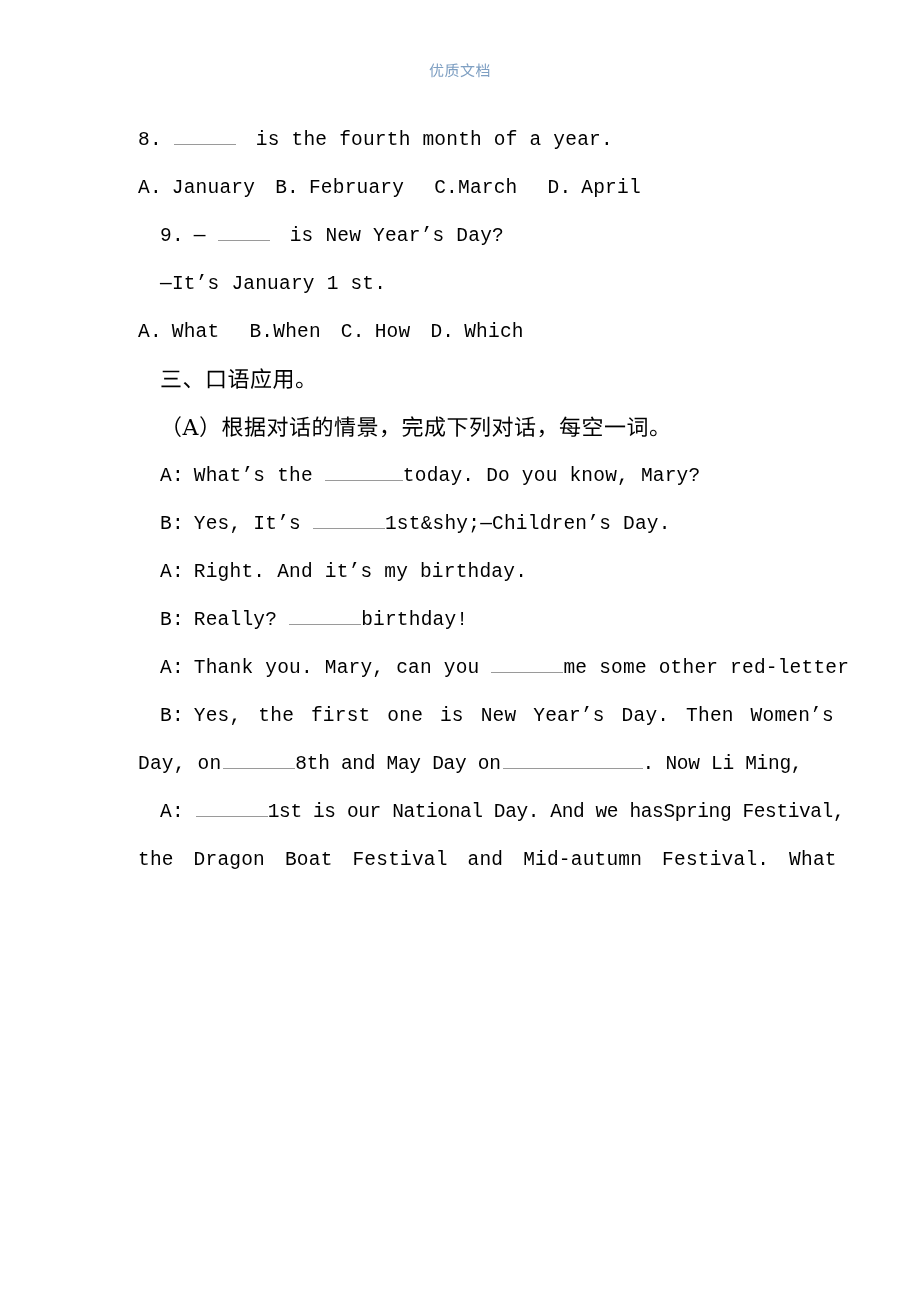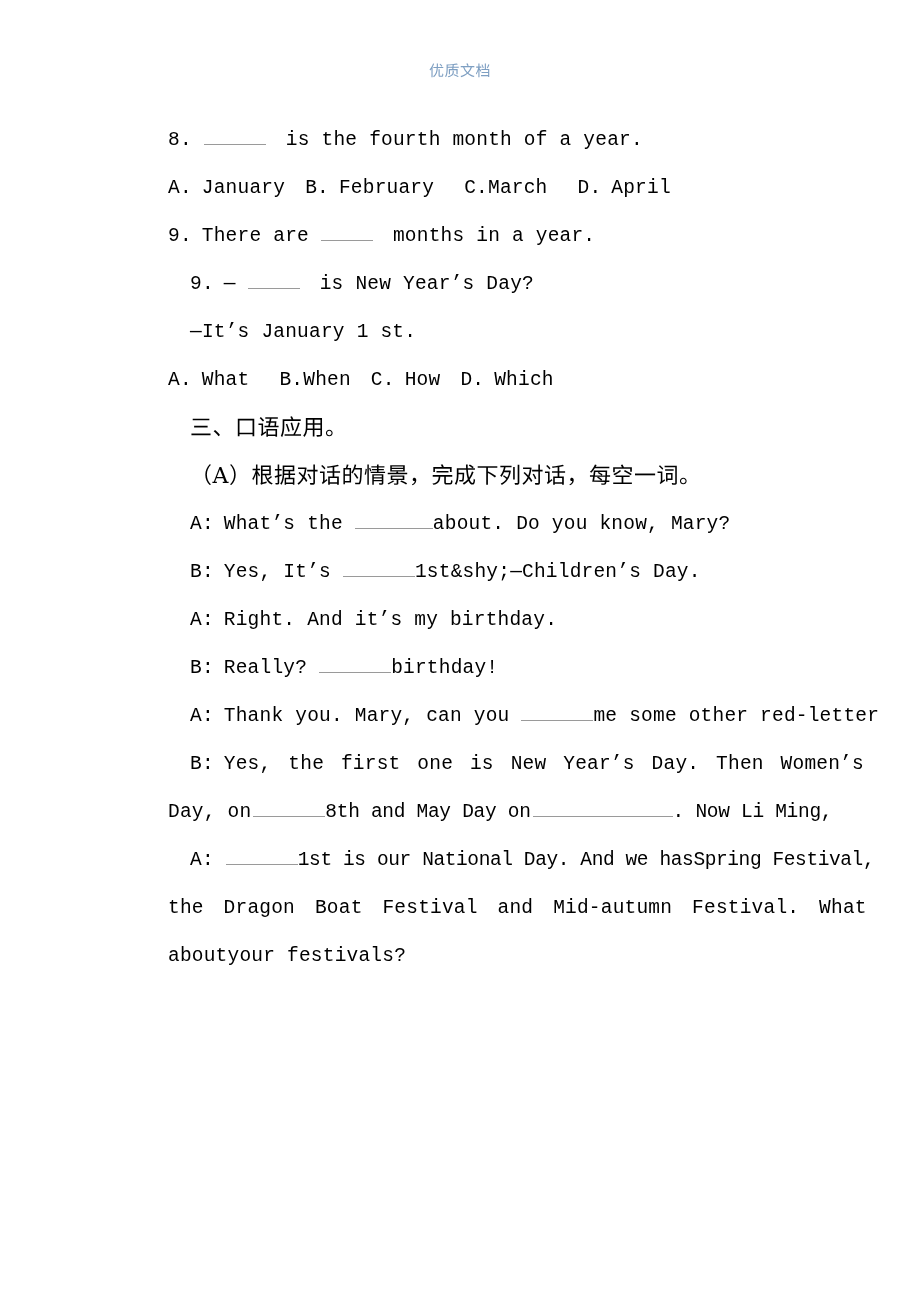--- a/index.html
+++ b/index.html
@@ -43,21 +43,20 @@
     width: 644px;
   }
 
   .line {
     font-size: 19.5px;
     line-height: 48px;
     height: 48px;
     white-space: nowrap;
     letter-spacing: 0.2px;
     font-family: "Liberation Mono", "DejaVu Sans Mono", monospace;
-    margin-left: 30px;
   }
   .line.indent { padding-left: 22px; }
 
   
   .cn {
     font-family: "DejaVu Serif", "Liberation Serif", serif;
     font-size: 22px;
     letter-spacing: 0.5px;
   }
 
@@ -91,23 +90,20 @@
   <div class="body-block">
 
     <div class="line">
       <span>8.</span><span class="sp s1"></span><span class="blank w1"></span><span class="sp s2"></span><span>is the fourth month of a year.</span>
     </div>
 
     <div class="line">
       <span>A.</span><span class="sp s1"></span><span>January</span><span class="sp s2"></span><span>B.</span><span class="sp s1"></span><span>February</span><span class="sp s3"></span><span>C.</span><span>March</span><span class="sp s3"></span><span>D.</span><span class="sp s1"></span><span>April</span>
     </div>
 
-    <div class="line">
-      <span>9.</span><span class="sp s1"></span><span>There are</span><span class="sp s1"></span><span class="blank w2"></span><span class="sp s2"></span><span>months in a year.</span>
-    </div>
 
 
     <div class="line indent">
       <span>9.</span><span class="sp s1"></span><span>—</span><span class="sp s1"></span><span class="blank w2"></span><span class="sp s2"></span><span>is New Year’s Day?</span>
     </div>
 
     <div class="line indent">
       <span>—It’s January 1 st.</span>
     </div>
 
@@ -117,21 +113,21 @@
 
     <div class="line cn indent">
       <span>三、口语应用。</span>
     </div>
 
     <div class="line cn indent">
       <span>（A）根据对话的情景，完成下列对话，每空一词。</span>
     </div>
 
     <div class="line indent">
-      <span>A:</span><span class="sp s1"></span><span>What’s the</span><span class="sp s1"></span><span class="blank w3"></span><span>about. Do you know, Mary?</span>
+      <span>A:</span><span class="sp s1"></span><span>What’s the</span><span class="sp s1"></span><span class="blank w3"></span><span>today. Do you know, Mary?</span>
     </div>
 
     <div class="line indent">
       <span>B:</span><span class="sp s1"></span><span>Yes, It’s</span><span class="sp s1"></span><span class="blank w4"></span><span>1st&amp;shy;—Children’s Day.</span>
     </div>
 
     <div class="line indent">
       <span>A:</span><span class="sp s1"></span><span>Right. And it’s my birthday.</span>
     </div>
 
@@ -149,19 +145,16 @@
     <div class="line">
       <span>Day, on</span><span class="blank w4"></span><span style="letter-spacing:-0.3px">8th and May Day on</span><span class="blank w5"></span><span style="letter-spacing:-0.3px">. Now Li Ming,</span>
     </div>
 
     <div class="line indent">
       <span>A:</span><span class="sp s1"></span><span class="blank w4"></span><span style="letter-spacing:-0.4px">1st is our National Day. And we hasSpring Festival,</span>
     </div>
     <div class="line">
       <span style="word-spacing:8px">the Dragon Boat Festival and Mid-autumn Festival. What</span>
     </div>
-    <div class="line">
-      <span>aboutyour festivals?</span>
-    </div>
 
 
   </div>
 </div>
 
 </body></html>

